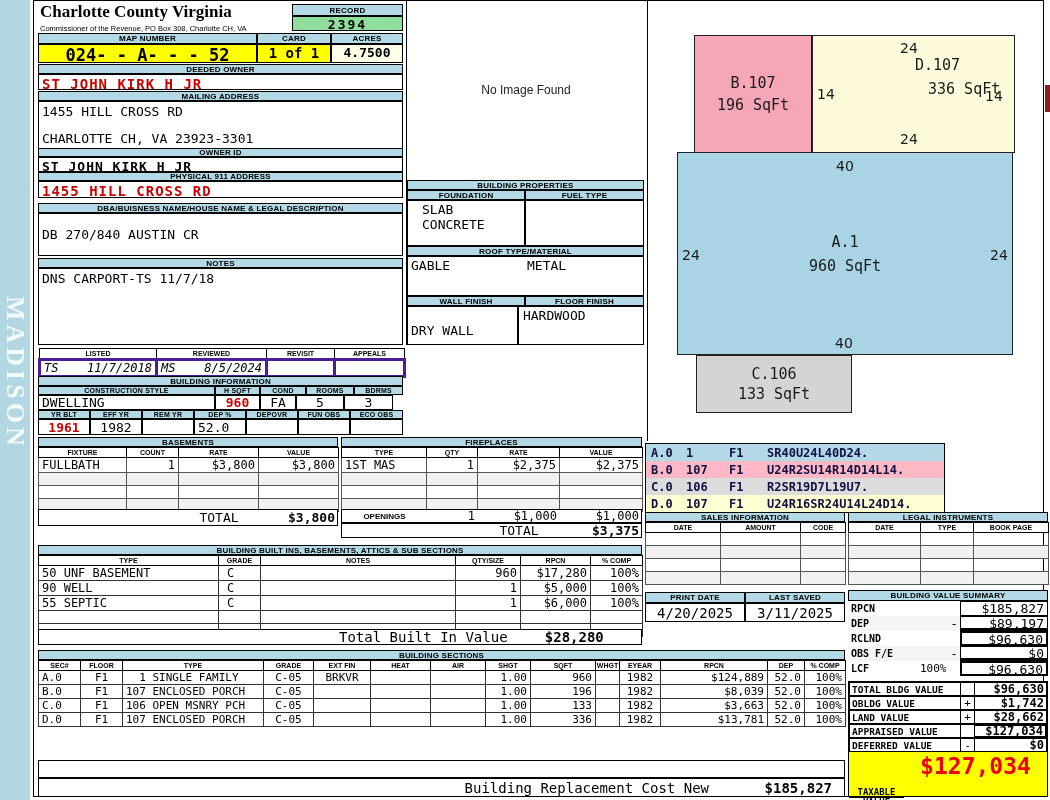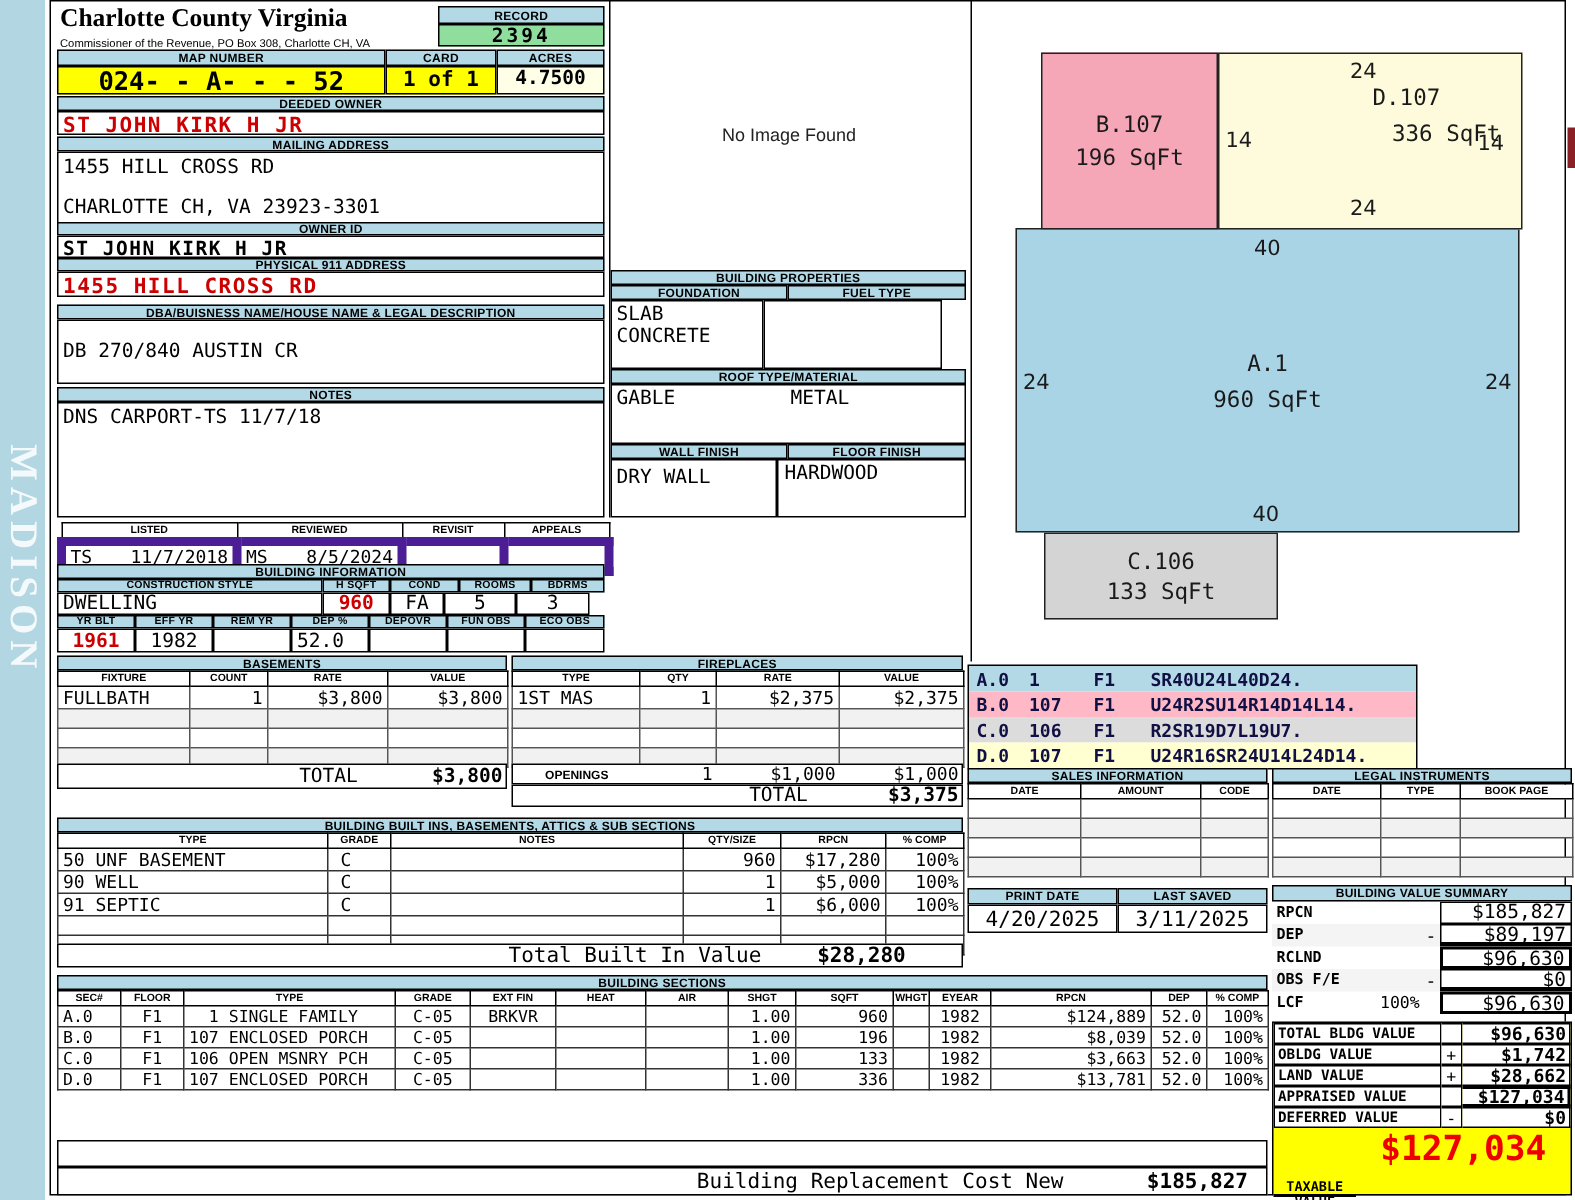--- a/index.html
+++ b/index.html
@@ -35,21 +35,21 @@
   #map-hdr { left:38px; top:33px; width:219px; }  #map-val { left:38px; top:44px; width:219px; height:19px; background:#ffff00; font-size:17px; font-weight:bold; text-align:center; }
   #card-hdr { left:257px; top:33px; width:74px; } #card-val { left:257px; top:44px; width:74px; height:19px; background:#ffff00; font-size:14px; font-weight:bold; text-align:center; }
   #acres-hdr { left:331px; top:33px; width:72px; } #acres-val { left:331px; top:44px; width:72px; height:19px; background:#ffffe8; font-size:13px; font-weight:bold; text-align:center; }
   .wide-hdr { left:38px; width:365px; height:10px; }
   .wide-val { left:38px; width:365px; font-weight:bold; font-size:14px; letter-spacing:1px; padding:1px 3px; }
   #mailing-box { left:38px; top:101px; width:365px; height:48px; display:flex; flex-direction:column; justify-content:space-between; font-size:13px; padding:2px 3px; }
   #dba-box { left:38px; top:213px; width:365px; height:43px; font-size:13px; display:flex; align-items:center; padding:0 3px; }
   #notes-box { left:38px; top:268px; width:365px; height:77px; font-size:13px; padding:2px 3px; }
   
   #listed { left:38px; top:348px; width:365px; }
-  #listed td { border:6px solid #4c1d95; font-size:12px; }
+  #listed td { border:3px solid #4c1d95; font-size:12px;font-style:italic; }
   #listed .pair { display:flex; justify-content:space-between; }
   
   .bi-hdr { left:38px; width:365px; height:9px; font-size:7px; }
   .bi-cell { border:1px solid #000; background:#fff; font-size:13px; display:flex; align-items:center; justify-content:center; }
   
   .tbl-title { height:10px; }
   .total-row { display:flex; border:1px solid #000; background:#fff; align-items:center; font-size:13px; }
   
   .shape { border:1px solid #222; display:flex; flex-direction:column; align-items:center; justify-content:center;
            font-family:"DejaVu Sans Mono",monospace; font-size:15px; color:#1a1a1a; gap:6px; }
@@ -320,21 +320,21 @@
       </tr>
       <tr>
         <td>90 WELL</td>
         <td>C</td>
         <td></td>
         <td>1</td>
         <td>$5,000</td>
         <td>100%</td>
       </tr>
       <tr>
-        <td>91 SEPTIC</td>
+        <td>55 SEPTIC</td>
         <td>C</td>
         <td></td>
         <td>1</td>
         <td>$6,000</td>
         <td>100%</td>
       </tr>
       <tr>
         <td></td>
         <td></td>
         <td></td>
@@ -470,37 +470,37 @@
 <div class="abs" style="left:407px;top:0;width:238px;height:180px;display:flex;align-items:center;justify-content:center;font-size:12px;color:#222">
   <span>No Image Found</span>
 </div>
 
 <div class="abs hdr" style="left:407px;top:180px;width:237px;height:10px">BUILDING PROPERTIES</div>
 <div class="abs" style="left:407px;top:190px;width:237px;display:flex">
   <div class="hdr" style="width:118px;height:10px">FOUNDATION</div>
   <div class="hdr" style="width:119px;height:10px">FUEL TYPE</div>
 </div>
 <div class="abs" style="left:407px;top:200px;width:237px;height:46px;display:flex">
-  <div class="box mono" style="width:102px;font-size:13px;padding:1px 3px">
+  <div class="box mono" style="width:118px;font-size:13px;padding:1px 14px">
     <div>SLAB</div>
     <div>CONCRETE</div>
   </div>
   <div class="box mono" style="width:119px;font-size:13px"></div>
 </div>
 <div class="abs hdr" style="left:407px;top:246px;width:237px;height:10px">ROOF TYPE/MATERIAL</div>
 <div class="abs box mono" style="left:407px;top:256px;width:237px;height:40px;font-size:13px;padding:1px 3px;display:flex">
   <span style="width:116px">GABLE</span>
   <span>METAL</span>
 </div>
 <div class="abs" style="left:407px;top:296px;width:237px;display:flex">
   <div class="hdr" style="width:118px;height:10px">WALL FINISH</div>
   <div class="hdr" style="width:119px;height:10px">FLOOR FINISH</div>
 </div>
 <div class="abs" style="left:407px;top:306px;width:237px;height:39px;display:flex">
-  <div class="box mono" style="width:118px;font-size:13px;padding:4px 3px">DRY WALL</div>
+  <div class="box mono" style="width:118px;font-size:13px;padding:16px 3px">DRY WALL</div>
   <div class="box mono" style="width:134px;font-size:13px;padding:1px 4px">HARDWOOD</div>
 </div>
 
 <div class="abs shape" style="left:677px;top:152px;width:336px;height:203px;background:#a9d4e5">
   <span>A.1</span>
   <span>960 SqFt</span>
 </div>
 <div class="abs dim" style="left:836px;top:158px">40</div>
 <div class="abs dim" style="left:682px;top:247px">24</div>
 <div class="abs dim" style="left:990px;top:247px">24</div>

